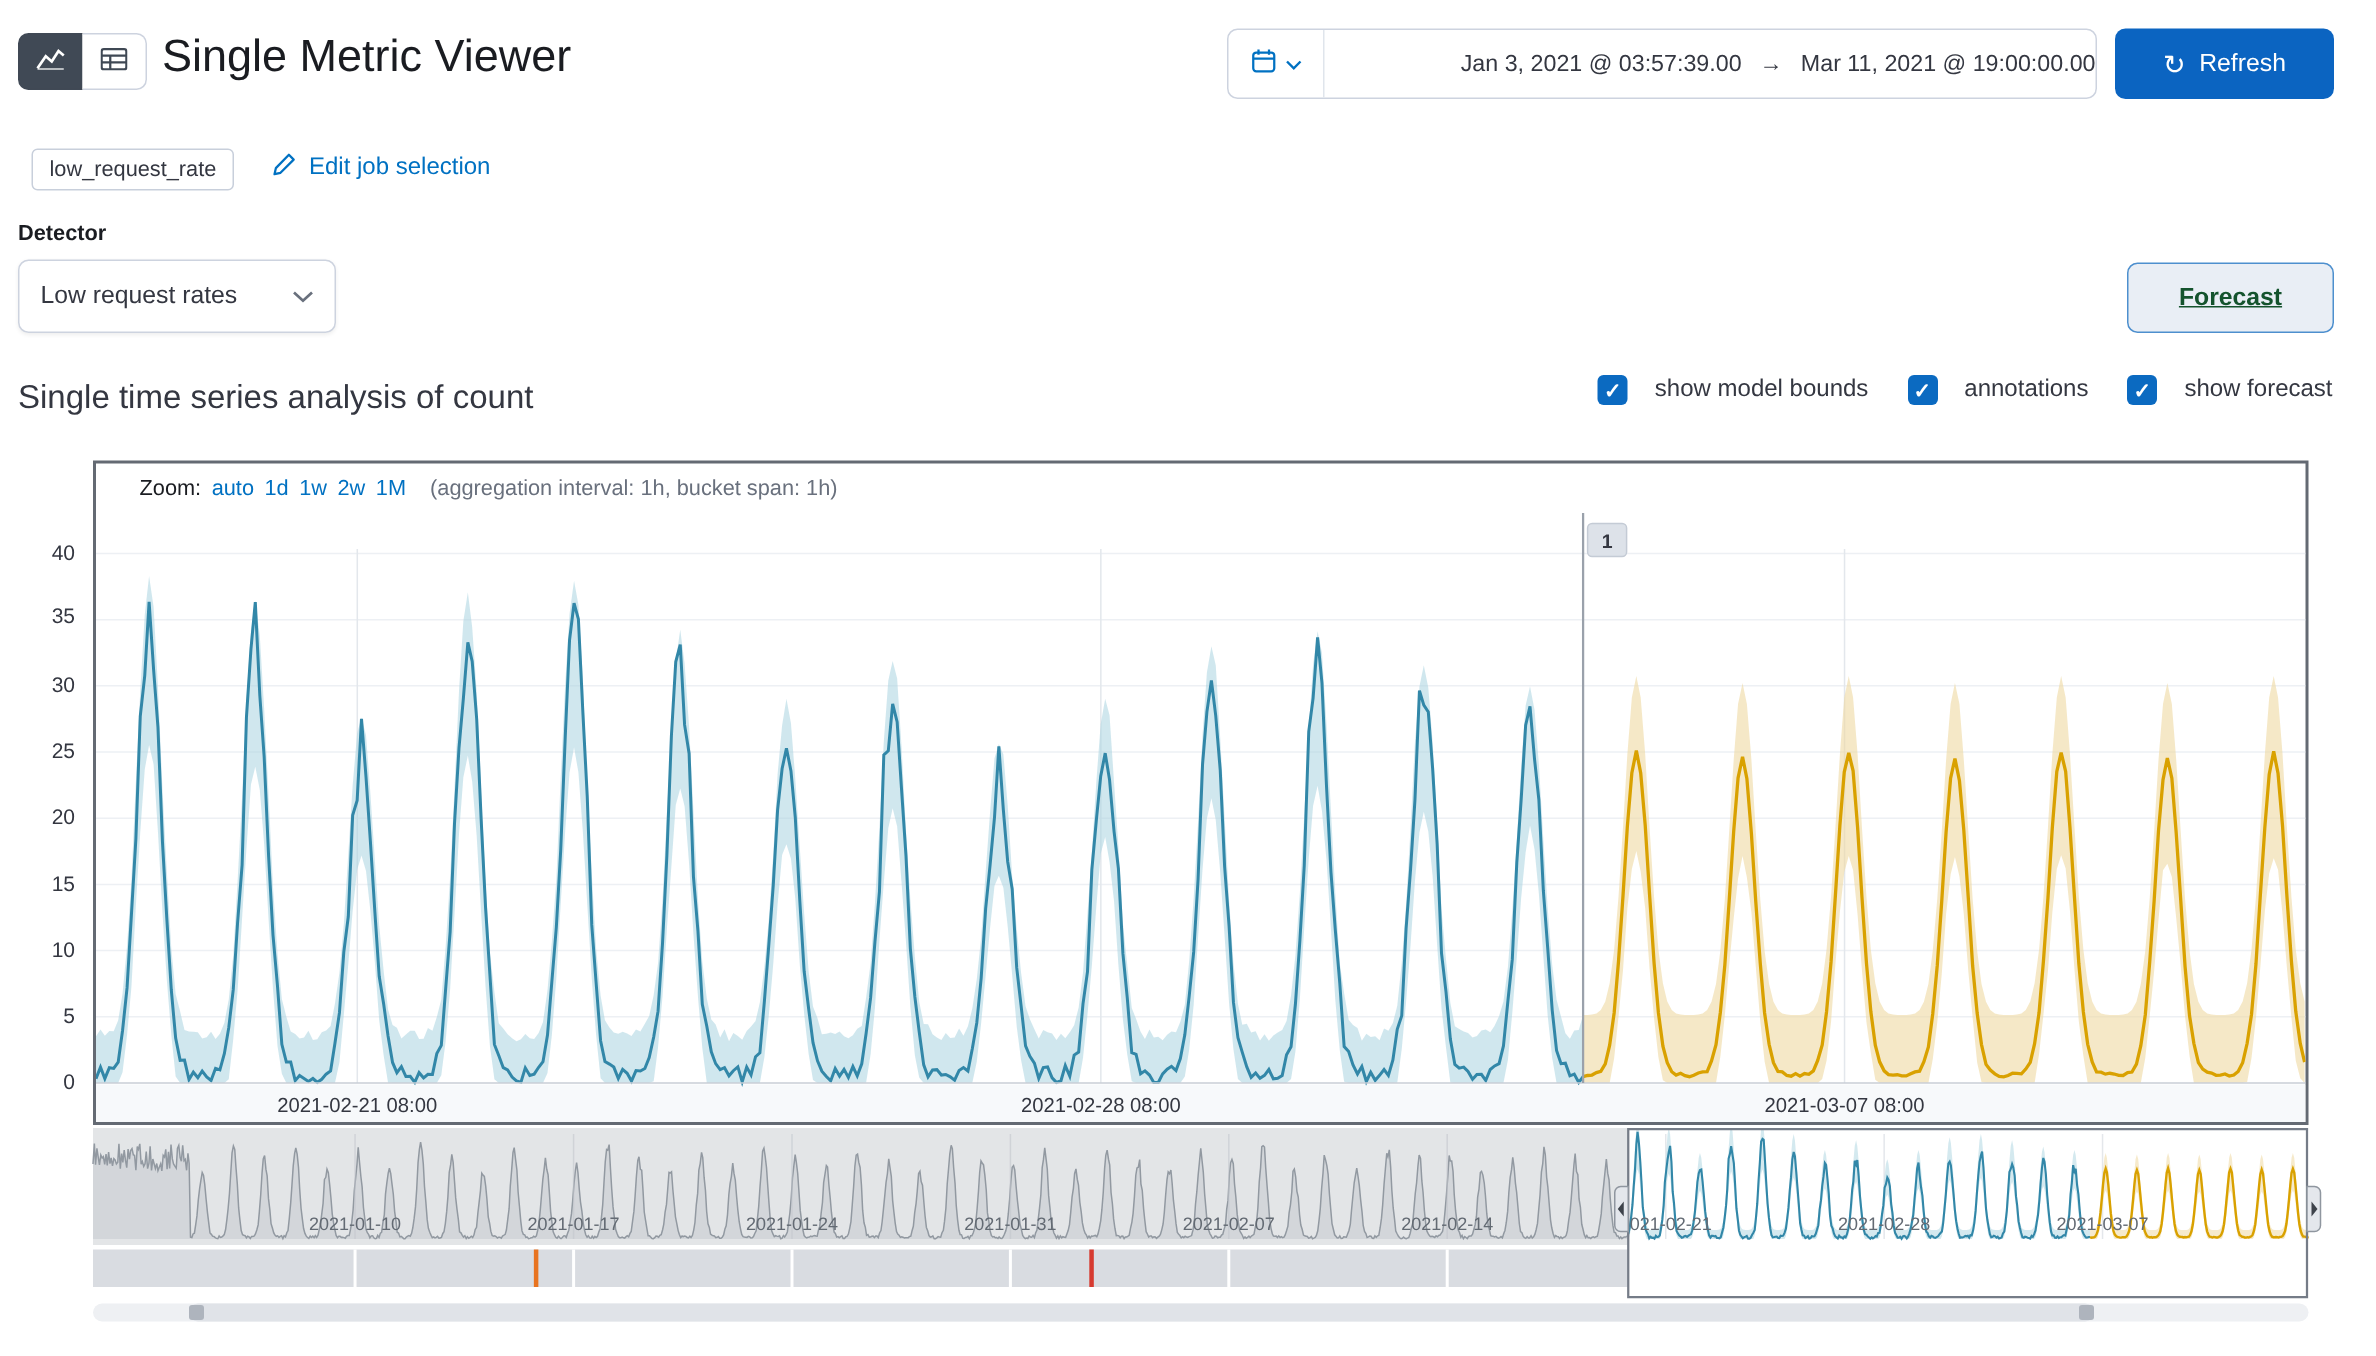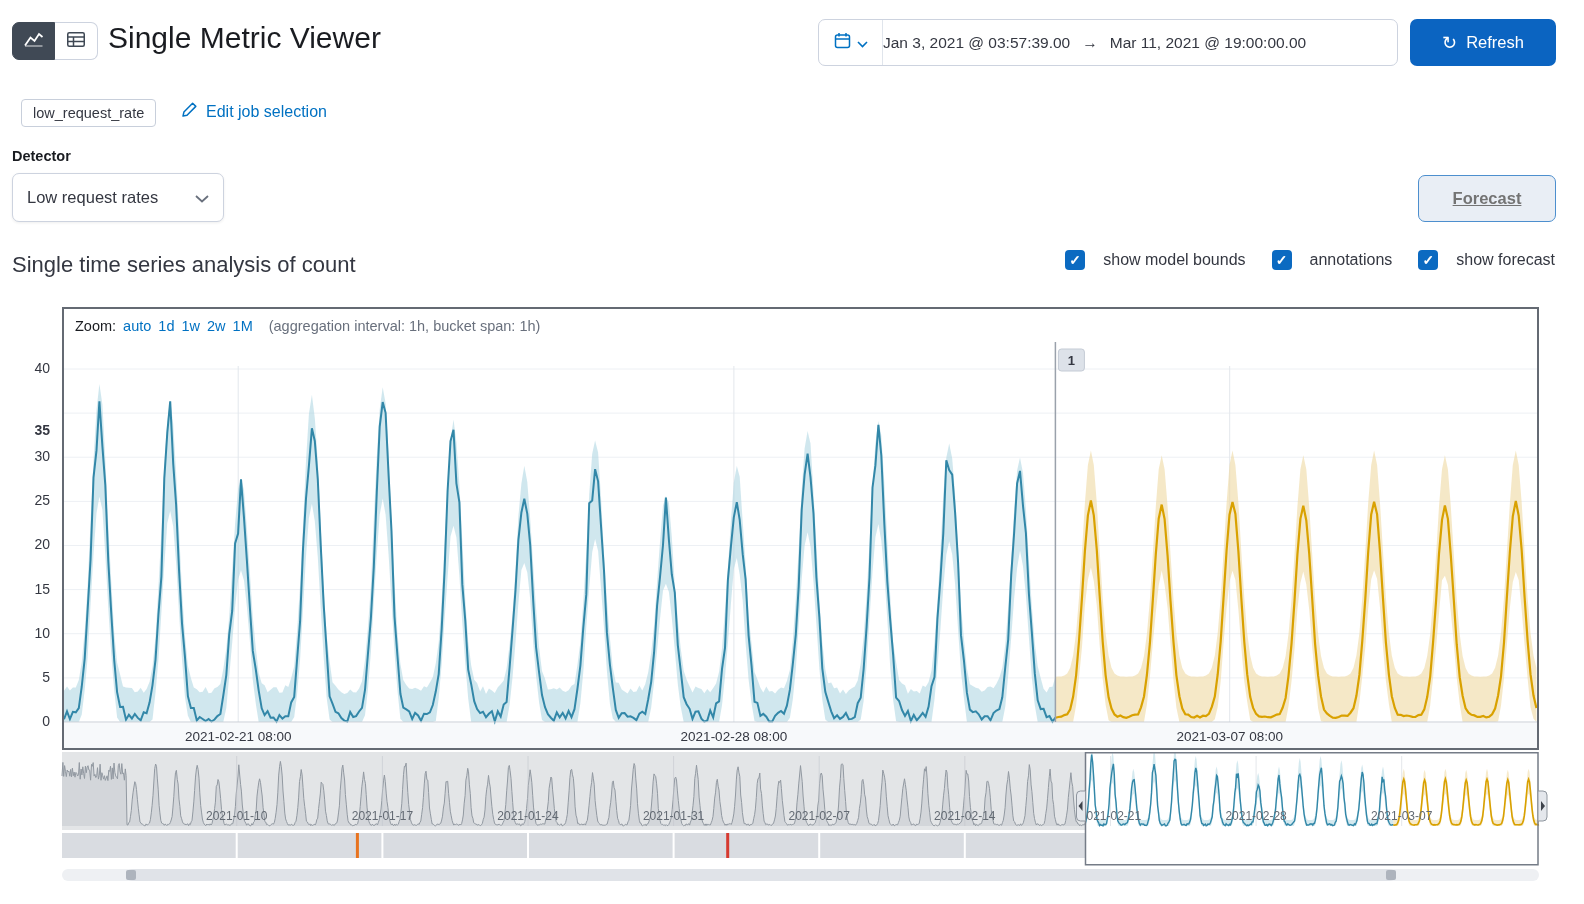--- a/index.html
+++ b/index.html
@@ -9,47 +9,47 @@
 svg text{font-family:"Liberation Sans",sans-serif}
 
 
 .view-toggle{left:12px;top:22px;display:flex}
 .vt-btn{width:43px;height:38px;border:1px solid #cdd3df;background:#fff;display:flex;align-items:center;justify-content:center;cursor:pointer;padding:0}
 .vt-btn:first-child{background:#404955;border-color:#404955;border-radius:7px 0 0 7px}
 .vt-btn:last-child{border-radius:0 7px 7px 0;border-left:none}
 .page-title{left:108px;top:21px;font-size:30px;font-weight:500;color:#1a1c21}
 .datepicker{right:186px;top:19px;width:580px;height:47px;border:1px solid #cdd3df;border-radius:7px;background:#fff;display:flex;align-items:stretch}
 .dp-cal{width:64px;display:flex;align-items:center;justify-content:center;gap:6px;border-right:1px solid #e0e5ec;cursor:pointer}
-.dp-range{flex:1;display:flex;align-items:center;justify-content:flex-start;gap:12px;font-size:15.5px;color:#343741;cursor:pointer}
+.dp-range{flex:1;display:flex;align-items:center;justify-content:flex-end;gap:12px;font-size:15.5px;color:#343741;cursor:pointer}
 .refresh{right:28px;top:19px;width:146px;height:47px;background:#0b64c1;border:none;border-radius:7px;color:#fff;font-size:16.5px;font-weight:500;display:flex;align-items:center;justify-content:center;gap:9px;cursor:pointer;font-family:"Liberation Sans",sans-serif}
 .r-ic{font-size:18px;line-height:1}
 
 
 .job-badge{left:21px;top:99px;height:28px;padding:4px 11px;border:1px solid #c8cfdb;border-radius:4px;background:#fff;font-size:14.5px;display:inline-flex;align-items:center;color:#343741}
 .edit-link{left:181px;top:101px;display:flex;align-items:center;gap:8px;color:#0071c2;font-size:16px;cursor:pointer}
 
 
 .detector-label{left:12px;top:148px;font-size:14.5px;font-weight:700;color:#1a1c21}
 .det-select{left:12px;top:173px;width:212px;height:49px;border:1px solid #cdd3df;border-radius:7px;background:#fff;box-shadow:0 1px 3px rgba(0,0,0,.07);display:flex;align-items:center;justify-content:space-between;padding:0 14px;font-size:16.5px;cursor:pointer}
-.forecast-btn{right:28px;top:175px;width:138px;height:47px;border:1px solid #4d8fce;border-radius:7px;background:#e9eef5;color:#737373;font-size:16.5px;font-weight:600;text-decoration:underline;cursor:pointer;font-family:"Liberation Sans",sans-serif}
+.forecast-btn{right:28px;top:175px;width:138px;height:47px;border:1px solid #4d8fce;border-radius:7px;background:#e9eef5;color:#14532d;font-size:16.5px;font-weight:600;text-decoration:underline;cursor:pointer;font-family:"Liberation Sans",sans-serif}
 
 
 .section-title{left:12px;top:252px;font-size:22px;font-weight:400;color:#343741}
 .toggles{right:29px;top:246px;display:flex;gap:26px;align-items:center;height:28px}
 .toggle{display:flex;align-items:center;cursor:pointer}
 .cb{width:20px;height:20px;border-radius:4px;background:#0b6ac1;color:#fff;font-size:14px;font-weight:bold;display:flex;align-items:center;justify-content:center}
 .cbl{margin-left:18px;font-size:16px;color:#343741}
 
 
 .y-axis{left:0;top:307px;width:52px;height:443px}
 .ytick{position:absolute;right:2px;font-size:14px;color:#343741}
 
 
 .chart-outer{left:62px;top:307px;width:1477px;height:443px;border:2px solid #646a73;background:#fff}
-.zoom-row{height:33px;display:flex;align-items:center;padding-left:11px;gap:7px;font-size:14.5px;color:#1a1c21}
+.zoom-row{height:33px;display:flex;align-items:center;padding-left:29px;gap:7px;font-size:14.5px;color:#1a1c21}
 .zlink{color:#0071c2;cursor:pointer;text-decoration:none}
 .zoom-suffix{color:#69707d;margin-left:9px}
 .main-chart-svg{position:absolute;left:0;top:33px;width:1473px;height:406px}
 .main-chart-svg svg{display:block}
 
 
 .context-wrap{left:62px;top:752px;width:1542px;height:114px}
 .context-wrap svg{overflow:visible;display:block}
 
 
@@ -151,21 +151,21 @@
     </div>
 
   <div class="y-axis abs">
       <span class="ytick" style="top: 406px;">0</span>
       <span class="ytick" style="top: 361.873px;">5</span>
       <span class="ytick" style="top: 317.746px; margin-left: 48px;">10</span>
       <span class="ytick" style="top: 273.619px;">15</span>
       <span class="ytick" style="top: 229.492px; text-align: right;">20</span>
       <span class="ytick" style="top: 185.365px;">25</span>
       <span class="ytick" style="top: 141.238px;">30</span>
-      <span class="ytick" style="top: 115px; font-weight: bold;">35</span>
+      <span class="ytick" style="top: 95px;">35</span>
       <span class="ytick" style="top: 52.984px;">40</span>
     </div>
 
   <div class="chart-outer abs">
     <div class="zoom-row">
       <span>Zoom:</span>
       <span style="display:flex;gap:7px">
           <a class="zlink">auto</a>
           <a class="zlink">1d</a>
           <a class="zlink">1w</a>

